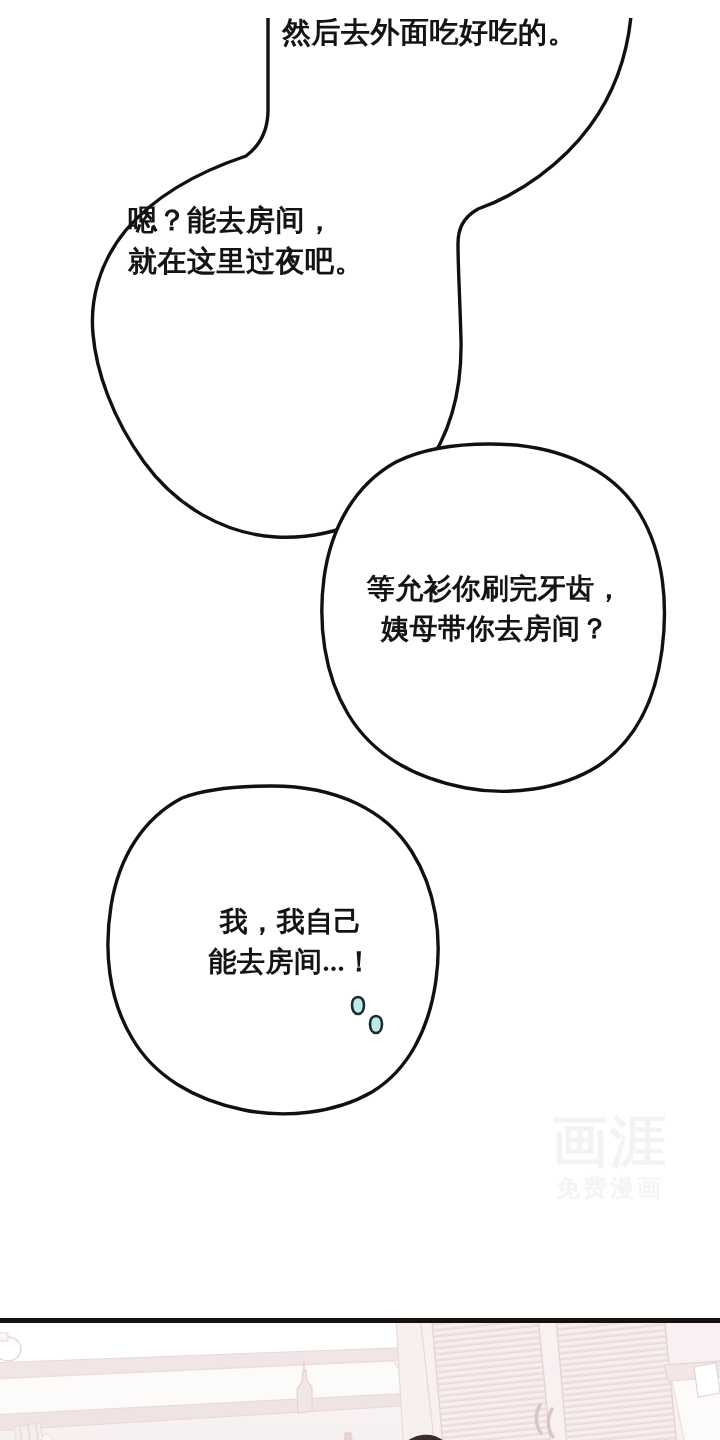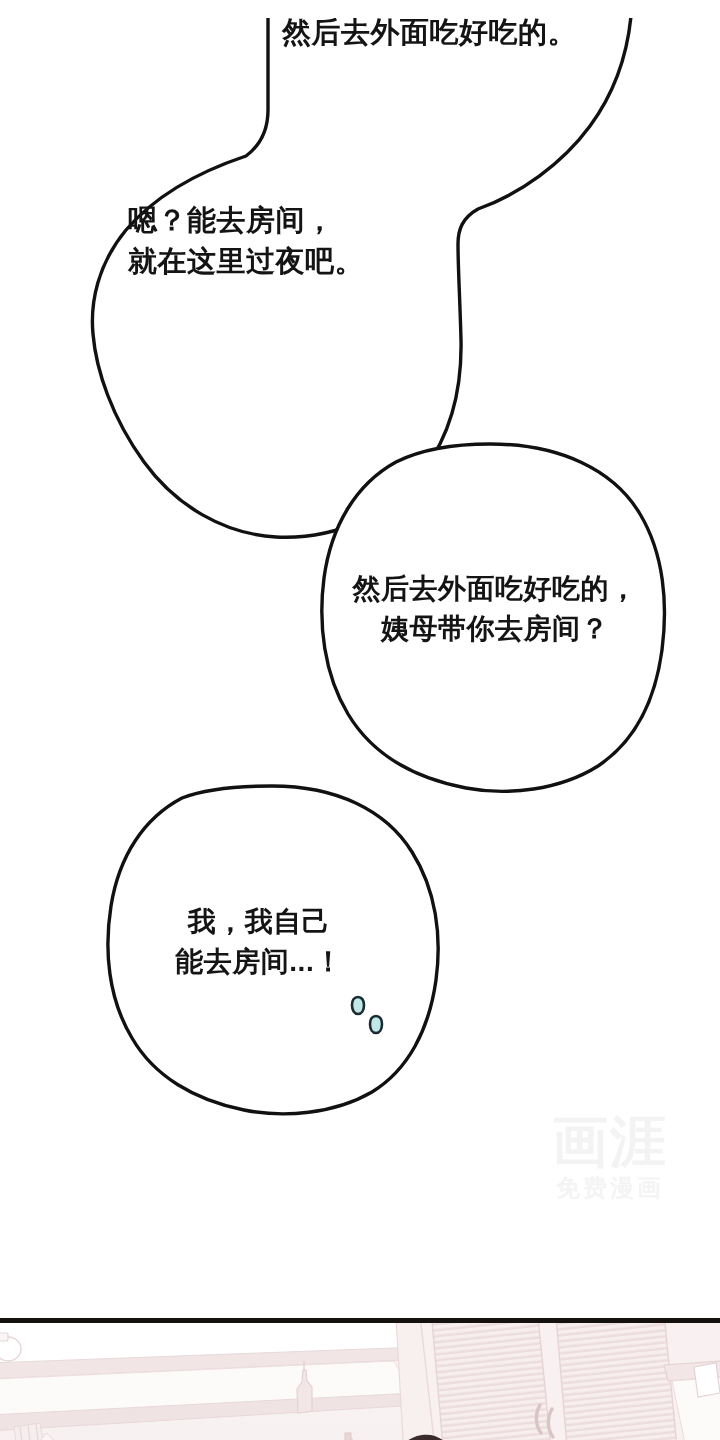--- a/index.html
+++ b/index.html
@@ -58,24 +58,25 @@
     font-size:29px;
     text-align:left;
   }
   #txt-b2{
     left:330px; top:551px;
     width:330px;
     font-size:28px;
     text-align:center;
   }
   #txt-b3{
-    left:124px; top:884px;
+    left:156px; top:884px;
     width:270px;
     font-size:28px;
     text-align:center;
+    font-family:Liberation Serif, serif;
   }
 
   
   #emote-marks{
     position:absolute;
     left:348px; top:976px;
     width:60px; height:48px;
   }
 
   
@@ -181,21 +182,21 @@
         </g>
 
       </svg>
     </div>
 
     <div class="bubble-text" id="txt-b1-top">然后去外面吃好吃的。</div>
 
     <div class="bubble-text" id="txt-b1-bottom">嗯？能去房间，
 就在这里过夜吧。</div>
 
-    <div class="bubble-text" id="txt-b2">然后去外面吃好吃的，
+    <div class="bubble-text" id="txt-b2">等允衫你刷完牙齿，
 姨母带你去房间？</div>
 
     <div class="bubble-text" id="txt-b3">我，我自己
 能去房间...！</div>
 
     <div id="emote-marks">
       <svg width="60" height="48" viewBox="0 0 60 48" xmlns="http://www.w3.org/2000/svg">
         <path d="M10 3 C13.6 3 16 6 16 11 C16 16.5 13.6 20 10 20 C6.4 20 4 16.5 4 11 C4 6 6.4 3 10 3 Z" fill="#bfe8e6" stroke="#1b2b33" stroke-width="2.6" stroke-linejoin="round"></path>
         <path d="M28 22 C31.6 22 34 25 34 30 C34 35.5 31.6 39 28 39 C24.4 39 22 35.5 22 30 C22 25 24.4 22 28 22 Z" fill="#bfe8e6" stroke="#1b2b33" stroke-width="2.6" stroke-linejoin="round"></path>
       </svg>

